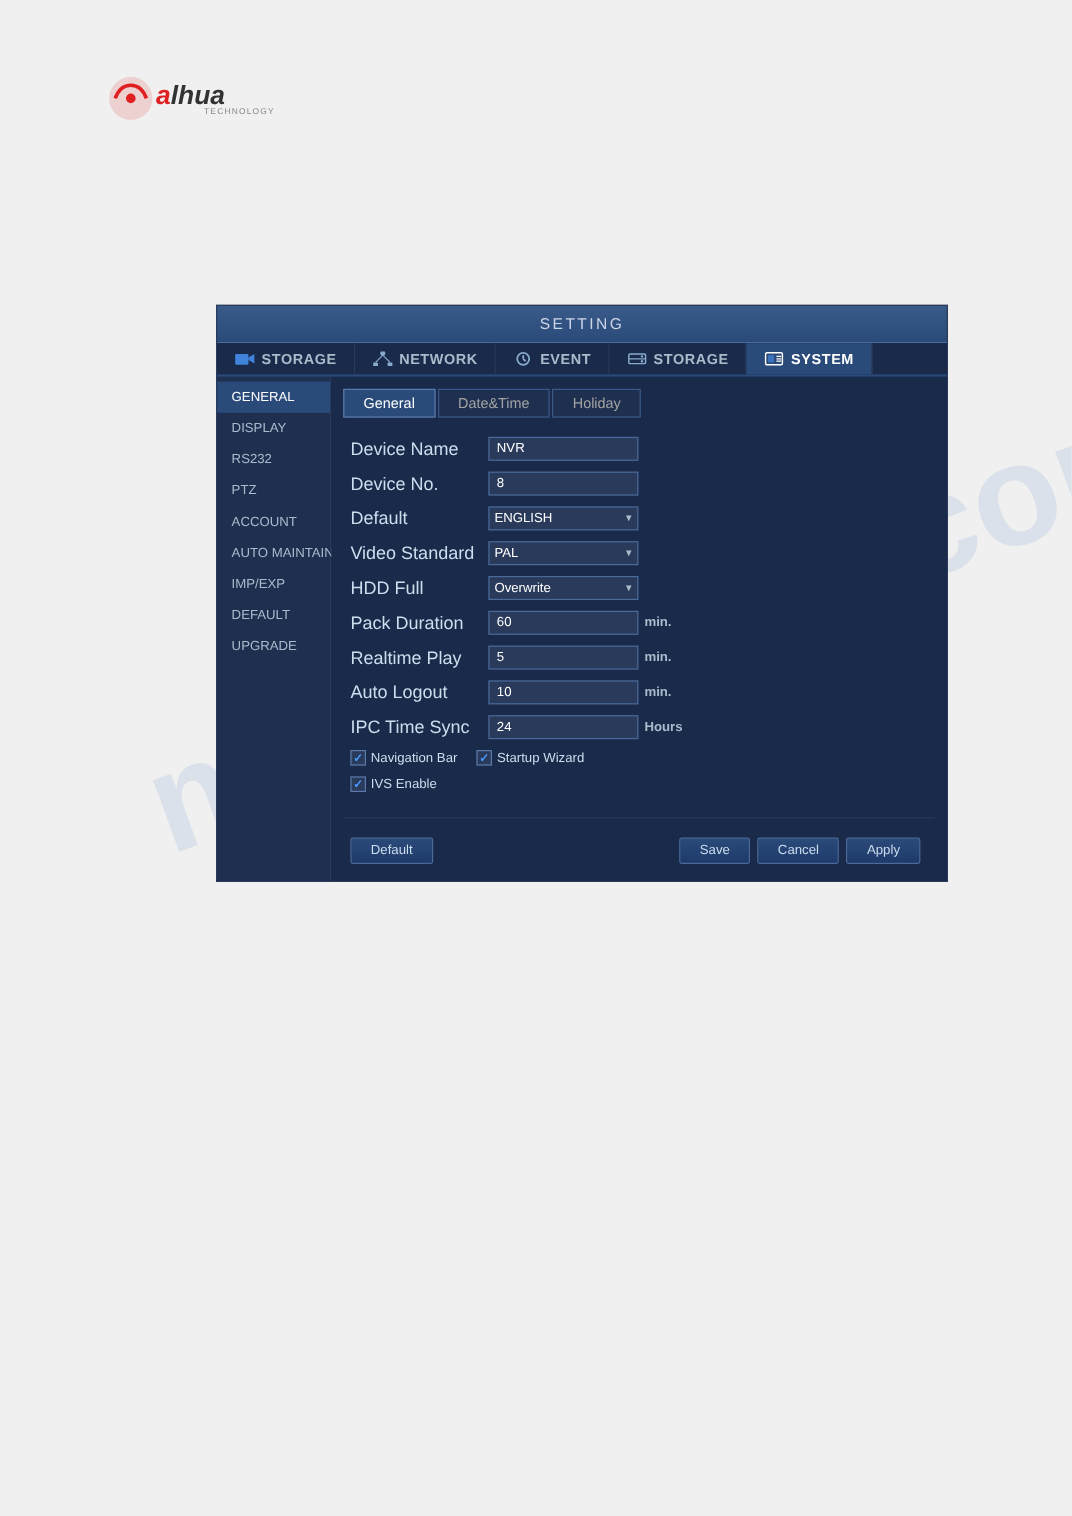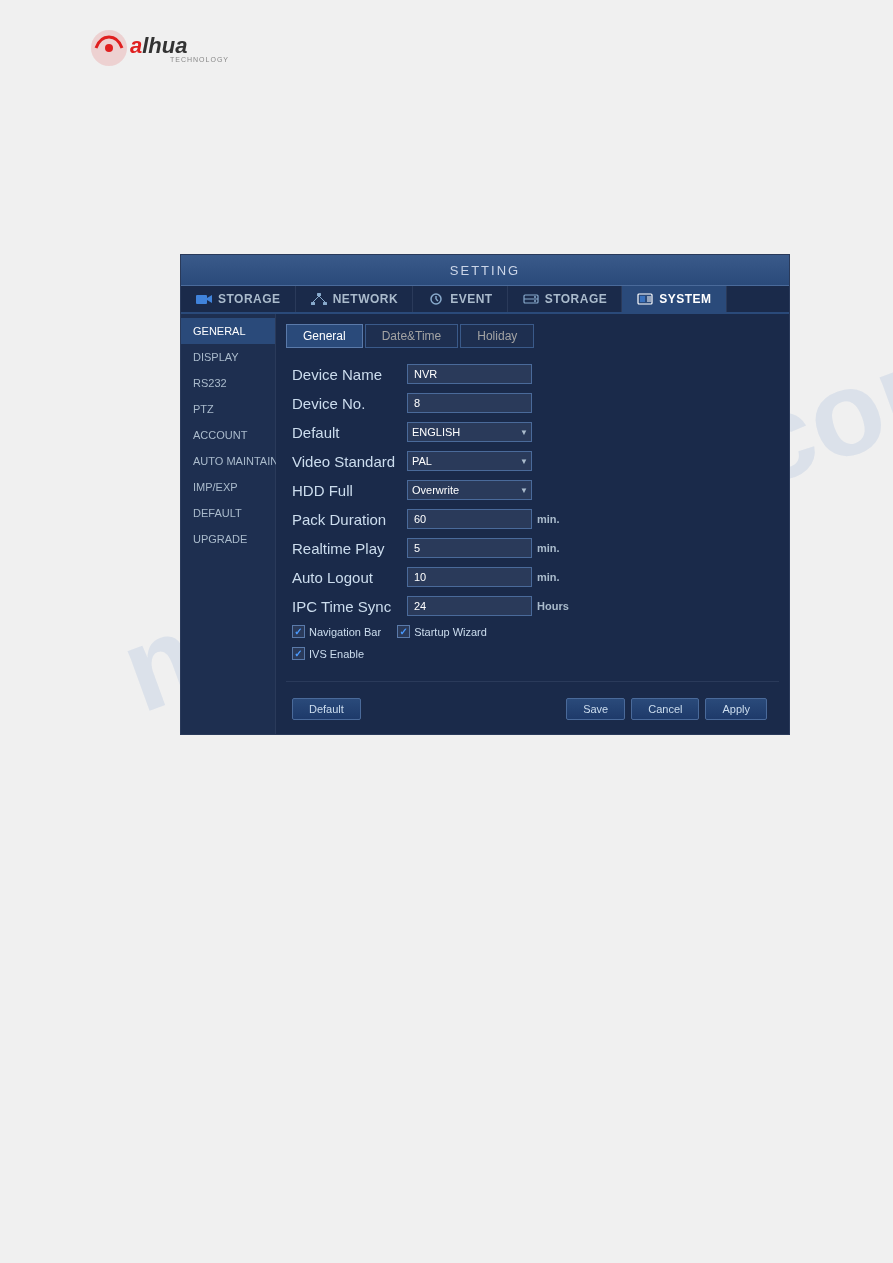--- a/index.html
+++ b/index.html
@@ -7,21 +7,21 @@
       width: 893px;
       min-height: 1263px;
       background: #f0f0f0;
       font-family: Arial, sans-serif;
       position: relative;
     }
 
     
     .logo-area {
       position: absolute;
-      top: 29px;
+      top: 63px;
       left: 90px;
     }
     .logo-container {
       display: flex;
       align-items: center;
     }
     .logo-icon {
       width: 38px;
       height: 38px;
       position: relative;

